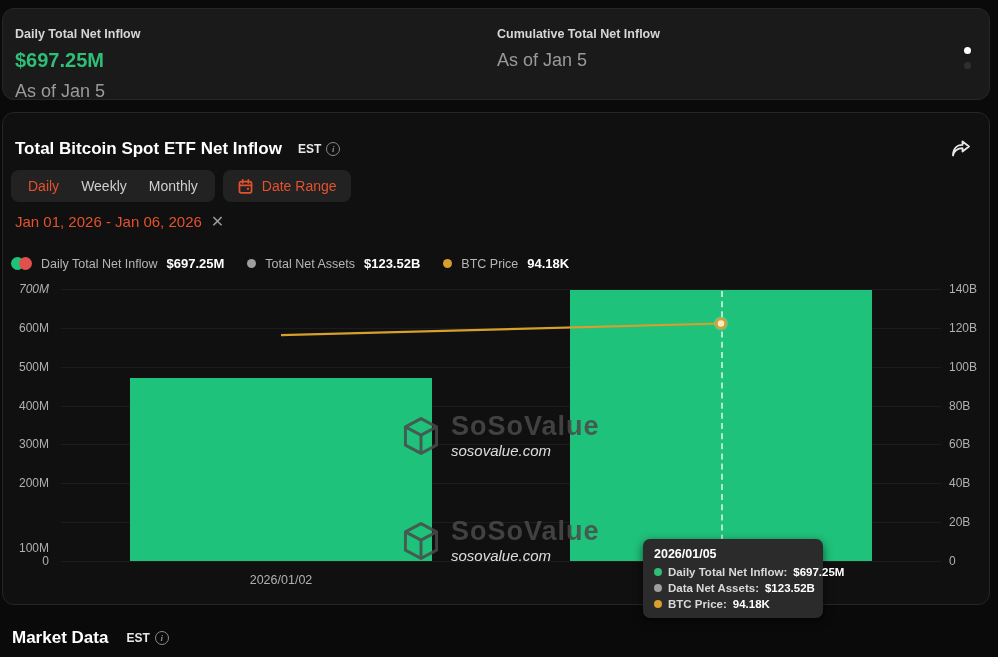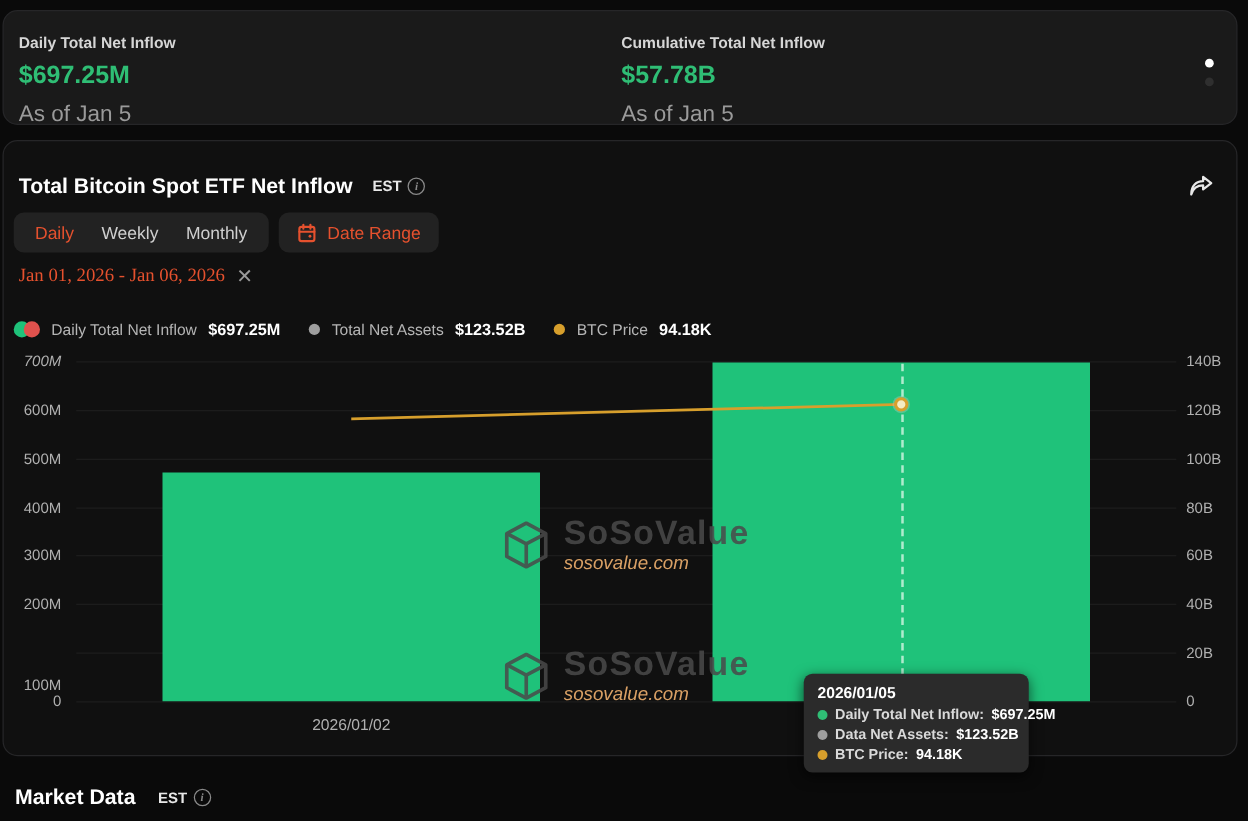--- a/index.html
+++ b/index.html
@@ -26,21 +26,21 @@
     font-family:"Liberation Serif", serif; font-style:italic; }
   #share-btn { position:absolute; right:16px; top:24px; width:24px; height:24px; color:#e8e8e8; cursor:pointer; }
 
   #tabs-row { position:absolute; left:8px; top:57px; display:flex; gap:8px; }
   #tab-group { display:flex; background:#222222; border-radius:8px; padding:4px 6px; align-items:center; }
   .tab { font-size:14px; color:#cfcfcf; padding:4px 11px; cursor:pointer; }
   .tab.active { color:#e5512e; }
   #date-range-btn { display:flex; align-items:center; gap:8px; background:#222222; border-radius:8px;
     padding:4px 14px; color:#e5512e; font-size:14px; cursor:pointer; }
 
-  #date-filter { position:absolute; left:12px; top:100px; display:flex; align-items:center; gap:9px;font-family:Liberation Serif, serif; }
+  #date-filter { position:absolute; left:12px; top:100px; display:flex; align-items:center; gap:9px; }
   #date-filter-text { color:#e5512e; font-size:15px; }
   #date-filter-close { color:#9a9a9a; font-size:16px; cursor:pointer; line-height:1; }
 
   #legend-row { position:absolute; left:8px; top:143px; display:flex; align-items:center; gap:9px; font-size:12.5px; }
   .legend-label { color:#b5b5b5; }
   .legend-value { color:#ffffff; font-weight:bold; font-size:13px; }
   .legend-dot { width:9px; height:9px; border-radius:50%; display:inline-block; }
   .dual-icon { position:relative; width:21px; height:13px; display:inline-block; }
   .dual-icon .c1 { position:absolute; left:0; top:0; width:13px; height:13px; border-radius:50%; }
   .dual-icon .c2 { position:absolute; left:8px; top:0; width:13px; height:13px; border-radius:50%; }
@@ -55,21 +55,21 @@
   #plot { position:absolute; left:58px; top:176px; width:880px; height:272px; }
   .bar { position:absolute; bottom:0; }
   .x-label { position:absolute; top:460px; font-size:12.5px; color:#b0b0b0; text-align:center; width:120px; }
   #line-svg { position:absolute; left:0; top:0; overflow:visible; }
   #dash-line { position:absolute; top:2px; bottom:0; width:0;
     border-left:2px dashed rgba(225,248,235,0.75); }
 
   
   .watermark { position:absolute; display:flex; align-items:center; gap:8px; opacity:0.85; pointer-events:none; }
   .wm-text-big { font-size:27px; font-weight:bold; color:#4a4a4a; letter-spacing:1px; line-height:1; }
-  .wm-text-small { font-size:15px; font-style:italic; color:#fdba74; margin-top:2px; }
+  .wm-text-small { font-size:15px; font-style:italic; color:#ffffff; margin-top:2px; }
 
   
   #tooltip { position:absolute; left:640px; top:426px; width:180px; background:#2b2b2b; border-radius:7px;
     padding:8px 11px; box-shadow:0 3px 10px rgba(0,0,0,0.6); z-index:5; }
   #tooltip-date { font-size:12.5px; font-weight:bold; color:#ffffff; margin-bottom:5px; }
   .tt-row { display:flex; align-items:center; gap:6px; margin-top:4px; font-size:11.5px; white-space:nowrap; }
   .tt-dot { width:8px; height:8px; border-radius:50%; flex:0 0 auto; }
   .tt-label { color:#d9d9d9; font-weight:bold; }
   .tt-value { color:#ffffff; font-weight:bold; }
 
@@ -81,21 +81,20 @@
 <body>
 
 <div id="stats-card" class="card">
   <div class="stat-block" style="left:12px">
     <div class="stat-label">Daily Total Net Inflow</div>
     <div class="stat-value" id="daily-stat-value" style="color: rgb(47, 190, 117);">$697.25M</div>
     <div class="stat-asof">As of Jan 5</div>
   </div>
   <div class="stat-block" style="left:494px">
     <div class="stat-label">Cumulative Total Net Inflow</div>
-    <div class="stat-value" id="cumulative-stat-value" style="color: rgb(47, 190, 117);">$57.78B</div>
     <div class="stat-asof">As of Jan 5</div>
   </div>
   <div id="dots">
     <span class="dot-page" id="dot-active" style="background: rgb(255, 255, 255);"></span>
     <span class="dot-page" id="dot-inactive" style="background: rgb(47, 47, 47);"></span>
   </div>
 </div>
 
 <div id="chart-card" class="card">
 

